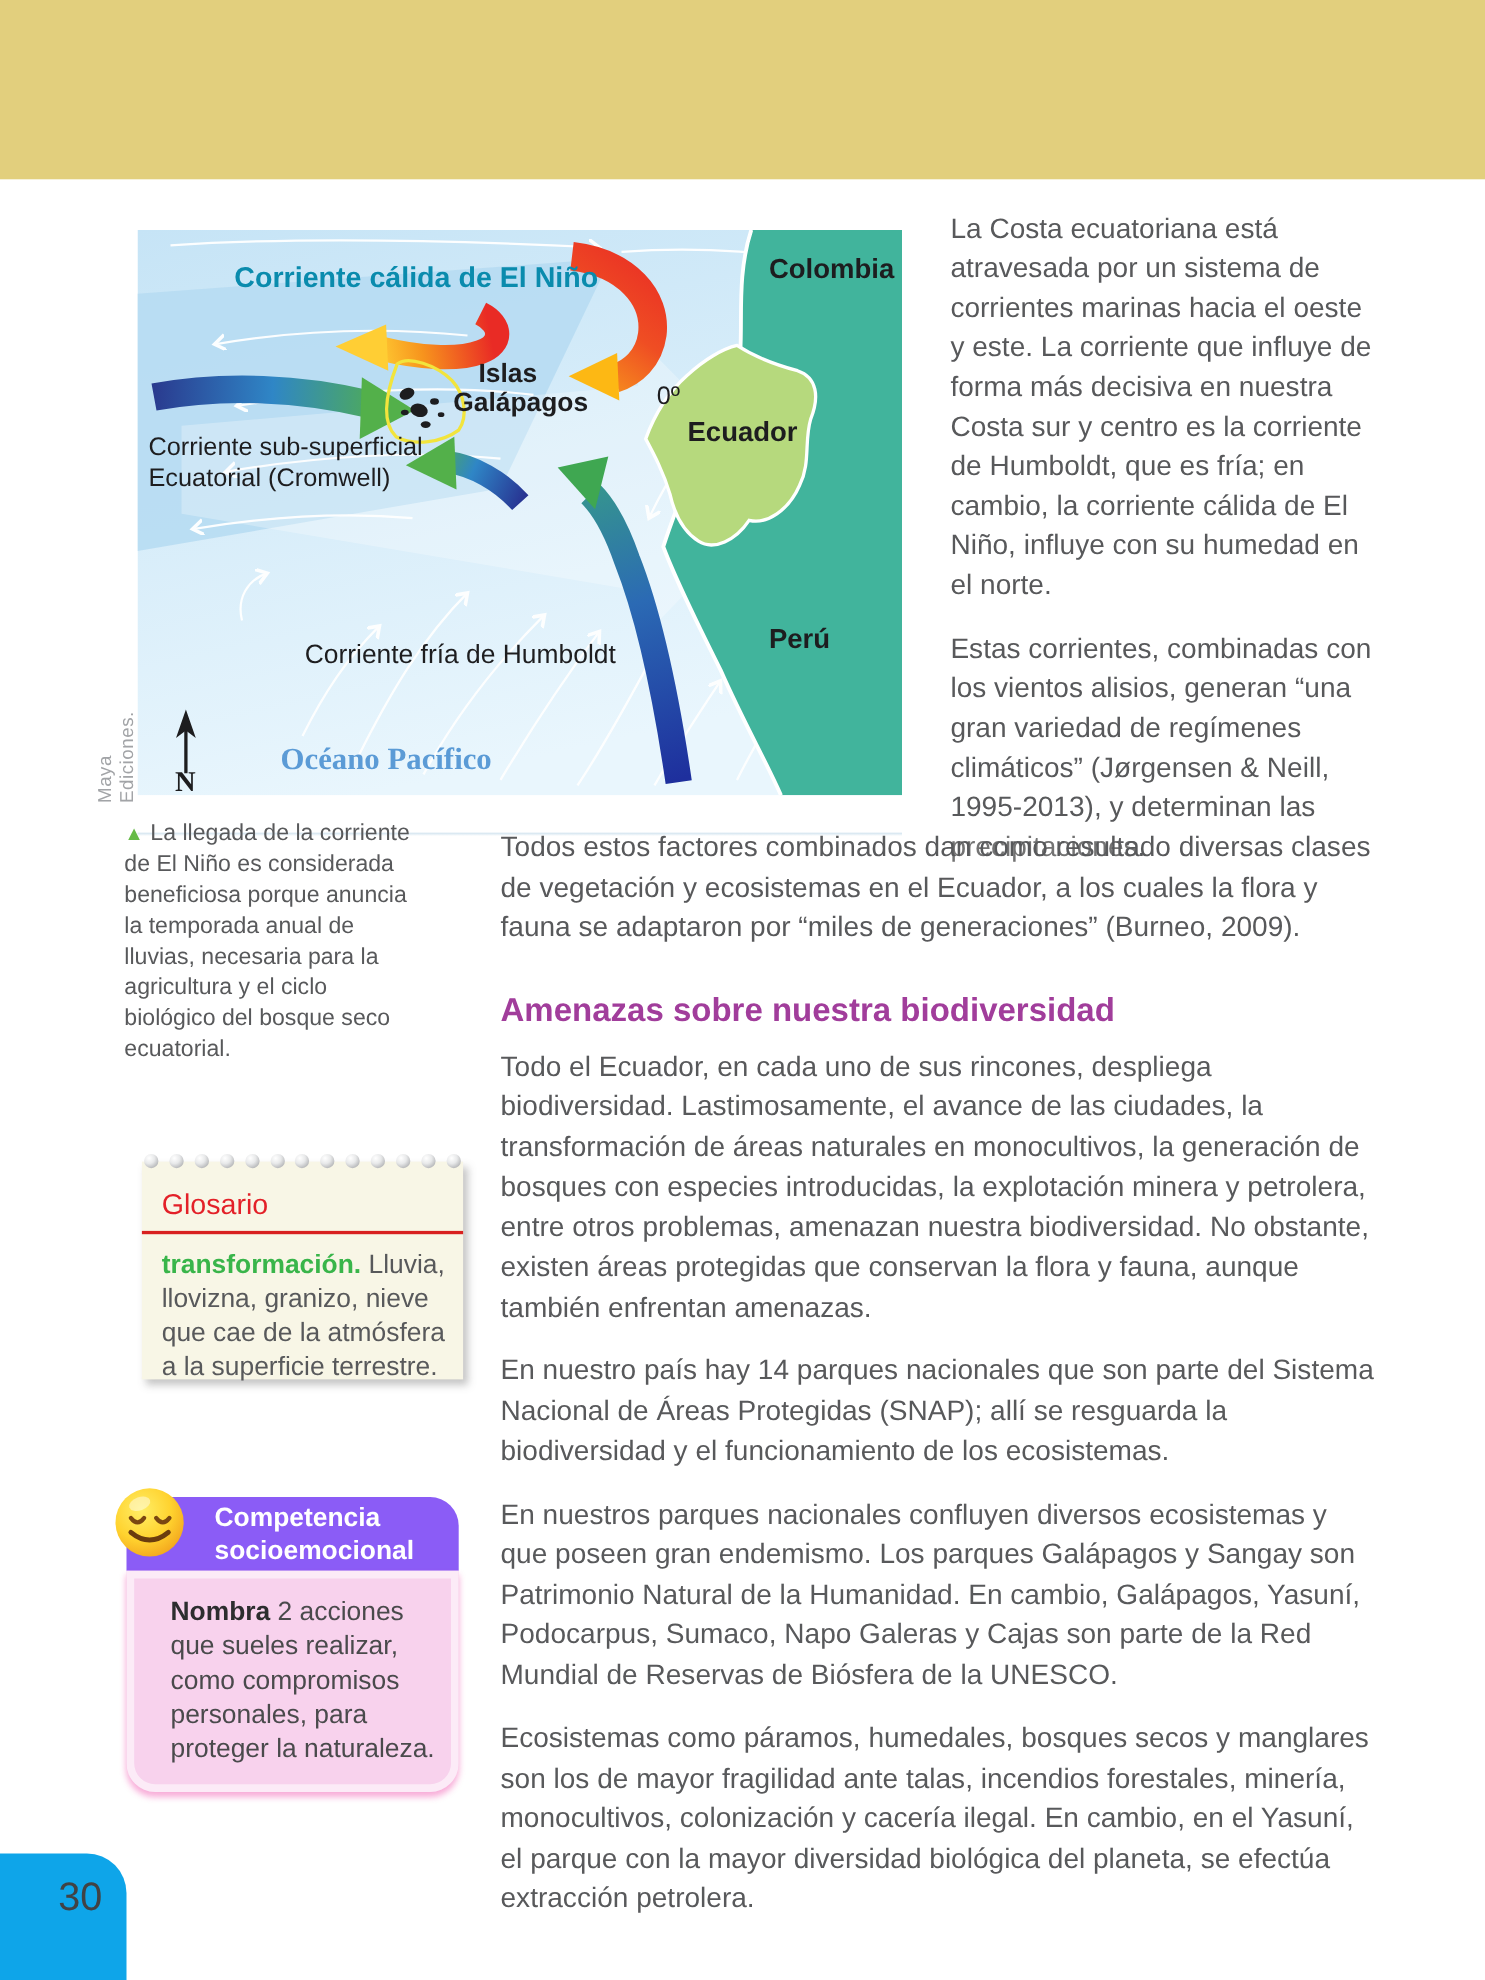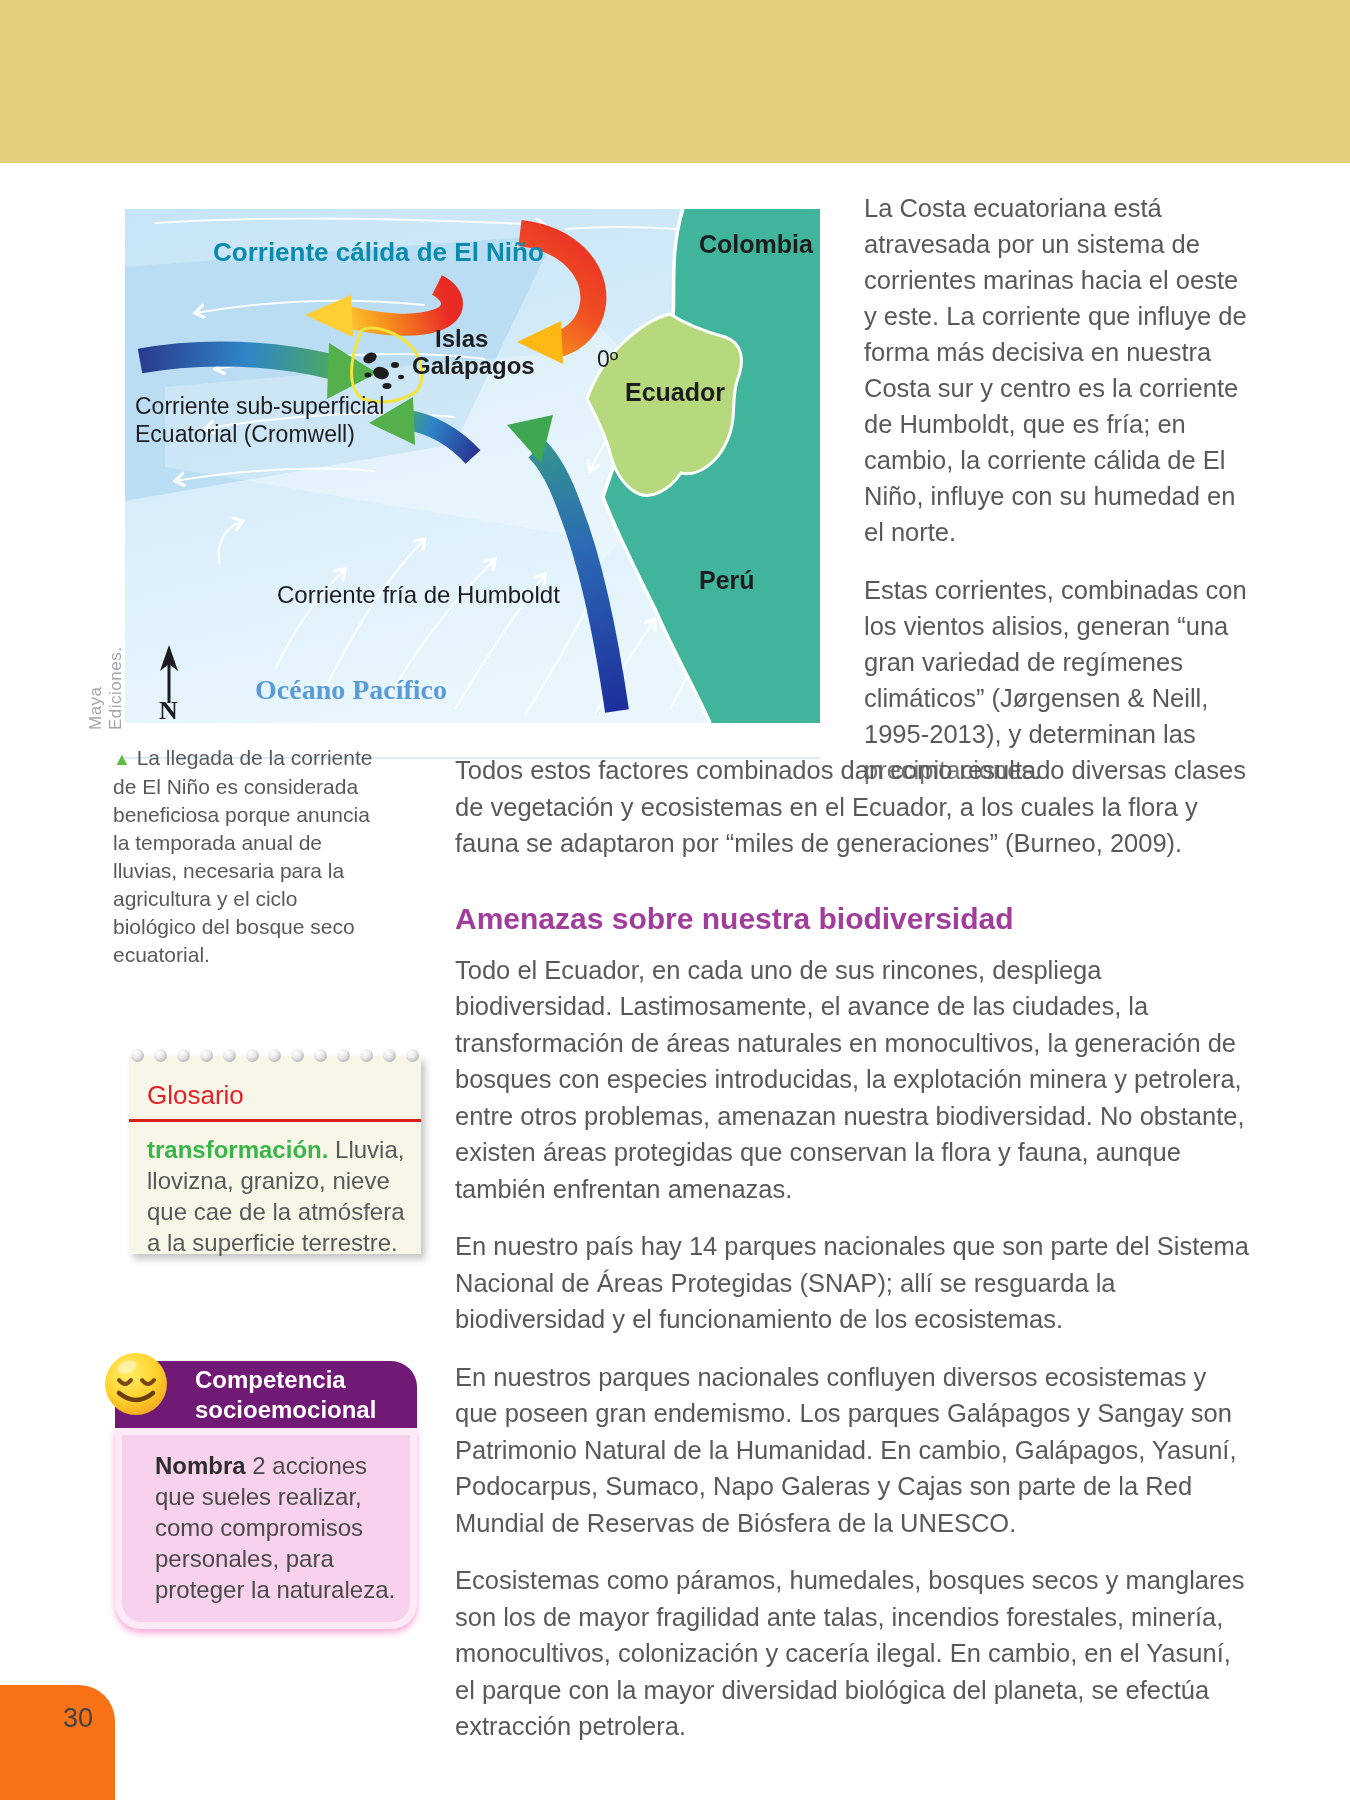--- a/index.html
+++ b/index.html
@@ -40,34 +40,34 @@
   .gdots{position:absolute;left:2px;top:-7px;width:288px;display:flex;justify-content:space-between;}
   .gdots span{width:13px;height:13px;border-radius:50%;
               background:radial-gradient(circle at 35% 30%,#ffffff 0%,#e8e9ea 40%,#b9babc 75%,#a2a3a5 100%);}
   .gtitle{margin:24px 0 0 18px;font-size:26px;font-weight:normal;color:#e32028;}
   .grule{margin:8px 0 0 0;height:3px;background:#d8201f;}
   .gbody{margin:12px 16px 0 18px;font-size:24px;line-height:31px;color:#58595b;}
   .gterm{color:#39b54a;font-weight:bold;}
 
   
   .comp{position:absolute;left:115px;top:1361px;width:302px;}
-  .comp-head{position:relative;height:67px;background:#701a75;border-radius:30px 26px 0 0;
+  .comp-head{position:relative;height:67px;background:#8b5cf6;border-radius:30px 26px 0 0;
              color:#ffffff;font-weight:bold;font-size:24px;line-height:30px;
              padding:4px 5px 0 80px;box-sizing:border-box;}
   .comp-body{position:relative;background:#f8d2ed;border-radius:0 0 26px 26px;
              padding:22px 16px 24px 40px;box-sizing:border-box;
              box-shadow:inset 0 0 0 7px rgba(255,255,255,.55), 0 4px 6px rgba(236,17,143,.35);
              font-size:24px;line-height:31px;color:#4a4a4c;}
   .comp-bold{font-weight:bold;color:#2d2d2f;}
   .smiley{position:absolute;left:-12px;top:-10px;width:66px;height:66px;}
 
   
   .pagenum{position:absolute;left:0;top:1685px;width:115px;height:115px;
-           background:#f97316;border-radius:0 36px 0 0;
-           font-size:27px;color:#414244;}
+           background:#0ea5e9;border-radius:0 36px 0 0;
+           font-size:36px;color:#414244;}
   .pagenum span{position:absolute;right:22px;top:18px;}
 
   svg text{font-family:"Liberation Sans",sans-serif;}
   .serif{font-family:"Liberation Serif",serif;}
 </style>
 </head>
 <body>
 
 <div class="page">
 

